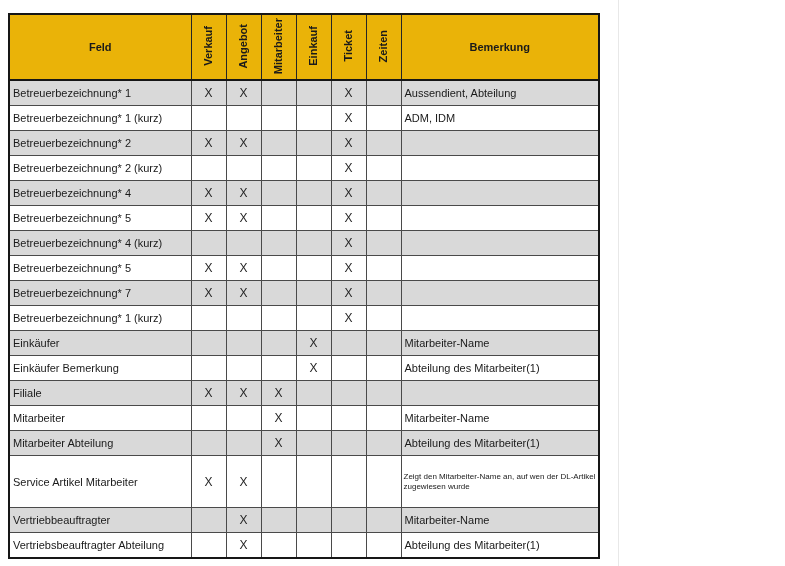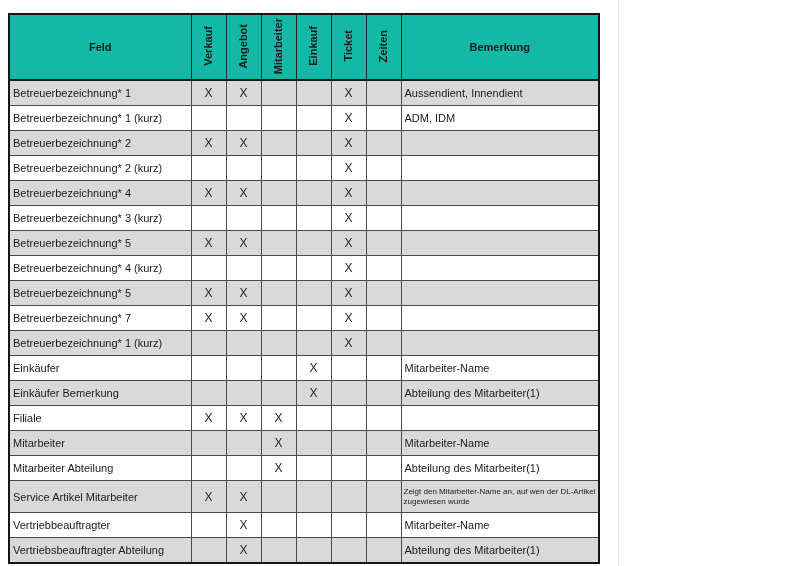--- a/index.html
+++ b/index.html
@@ -10,36 +10,36 @@
   }
   .grid{
     position:absolute;left:8px;top:13px;width:590px;
     border-collapse:collapse;table-layout:fixed;
     border:2px solid #161616;
   }
   .grid col.c-feld{width:182px}
   .grid col.c-narrow{width:35px}
   .grid col.c-bem{width:198px}
   .grid thead th{
-    background:#14b8a6;border:1px solid #262626;border-bottom:2px solid #161616;
+    background:#eab308;border:1px solid #262626;border-bottom:2px solid #161616;
     font-weight:bold;font-size:11px;height:64px;
     text-align:center;vertical-align:middle;padding:0;
   }
   .vert{
     writing-mode:vertical-rl;transform:rotate(180deg);
     display:inline-block;line-height:1;white-space:nowrap;
   }
   .grid tbody td{
     border:1px solid #4a4a4a;font-size:11px;height:22px;
     padding:1px 3px;vertical-align:middle;overflow:hidden;
   }
   .grid tbody tr:nth-child(odd) td{background:var(--shade,#d9d9d9)}
   .grid tbody tr:nth-child(even) td{background:#ffffff}
   .grid tbody td.mark{text-align:center;padding:0;font-size:12px;color:#262626}
-  .grid tbody td.bem.small{font-size:8px;line-height:1.25;padding:1px 2px}
+  .grid tbody td.bem.small{font-size:8px;line-height:1.25;padding:11px 2px}
   .grid tbody tr.tall td{height:29px}
   .panel-divider{
     position:absolute;left:618px;top:0;width:1px;height:566px;
     background:#e8e8e8;
   }
 </style>
 </head>
 <body>
 
 <table class="grid">
@@ -67,21 +67,21 @@
   </thead>
   <tbody id="body-rows">
       <tr>
         <td>Betreuerbezeichnung* 1</td>
         <td class="mark">X</td>
         <td class="mark">X</td>
         <td class="mark"></td>
         <td class="mark"></td>
         <td class="mark">X</td>
         <td class="mark"></td>
-        <td class="bem">Aussendient, Innendient</td>
+        <td class="bem">Aussendient, Abteilung</td>
       </tr>
       <tr>
         <td>Betreuerbezeichnung* 1 (kurz)</td>
         <td class="mark"></td>
         <td class="mark"></td>
         <td class="mark"></td>
         <td class="mark"></td>
         <td class="mark">X</td>
         <td class="mark"></td>
         <td class="bem">ADM, IDM</td>
@@ -103,30 +103,20 @@
         <td class="mark"></td>
         <td class="mark"></td>
         <td class="mark">X</td>
         <td class="mark"></td>
         <td class="bem"></td>
       </tr>
       <tr>
         <td>Betreuerbezeichnung* 4</td>
         <td class="mark">X</td>
         <td class="mark">X</td>
-        <td class="mark"></td>
-        <td class="mark"></td>
-        <td class="mark">X</td>
-        <td class="mark"></td>
-        <td class="bem"></td>
-      </tr>
-      <tr>
-        <td>Betreuerbezeichnung* 3 (kurz)</td>
-        <td class="mark"></td>
-        <td class="mark"></td>
         <td class="mark"></td>
         <td class="mark"></td>
         <td class="mark">X</td>
         <td class="mark"></td>
         <td class="bem"></td>
       </tr>
       <tr>
         <td>Betreuerbezeichnung* 5</td>
         <td class="mark">X</td>
         <td class="mark">X</td>

